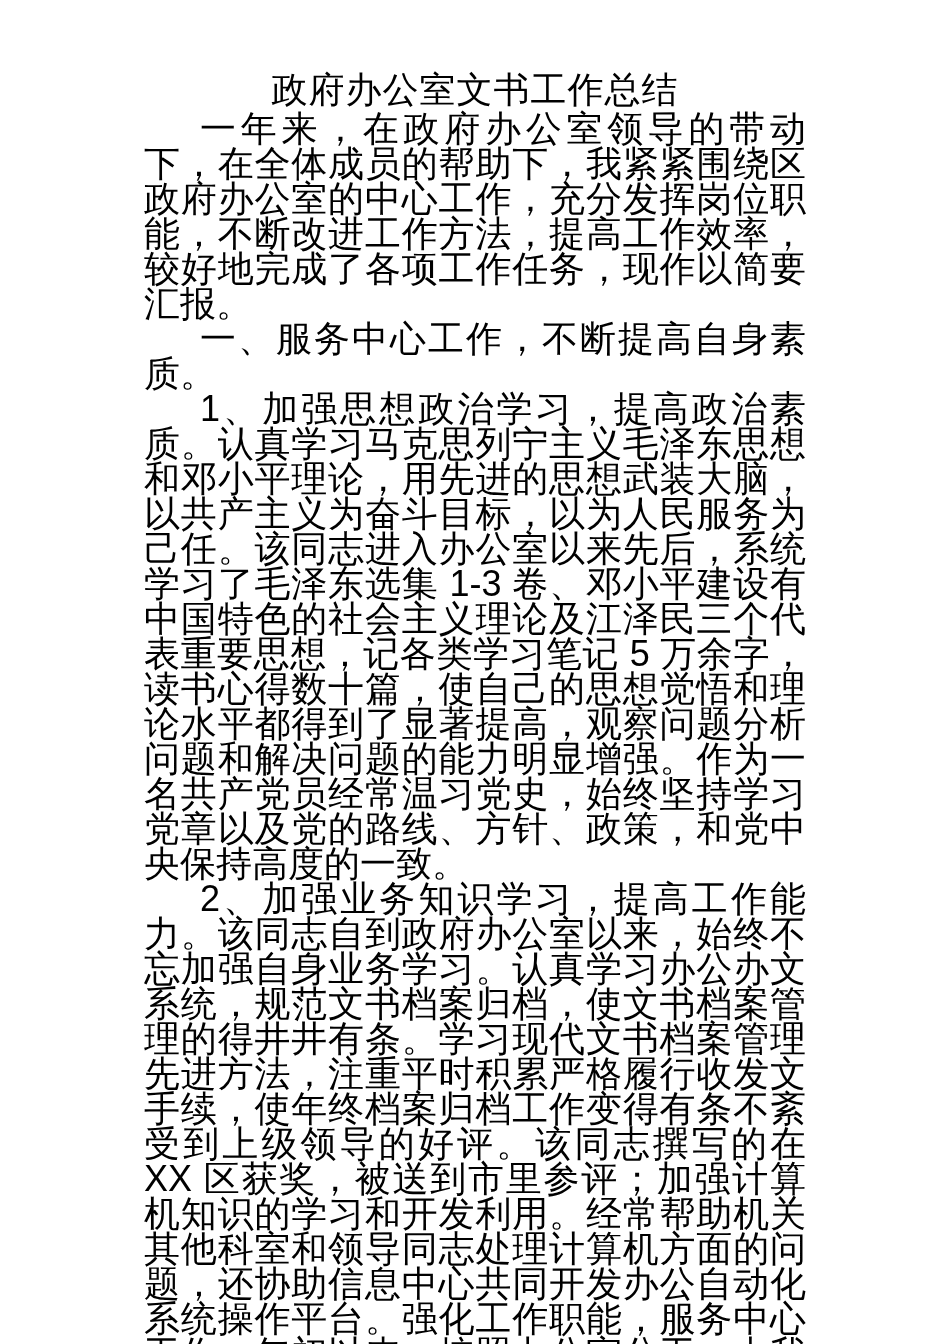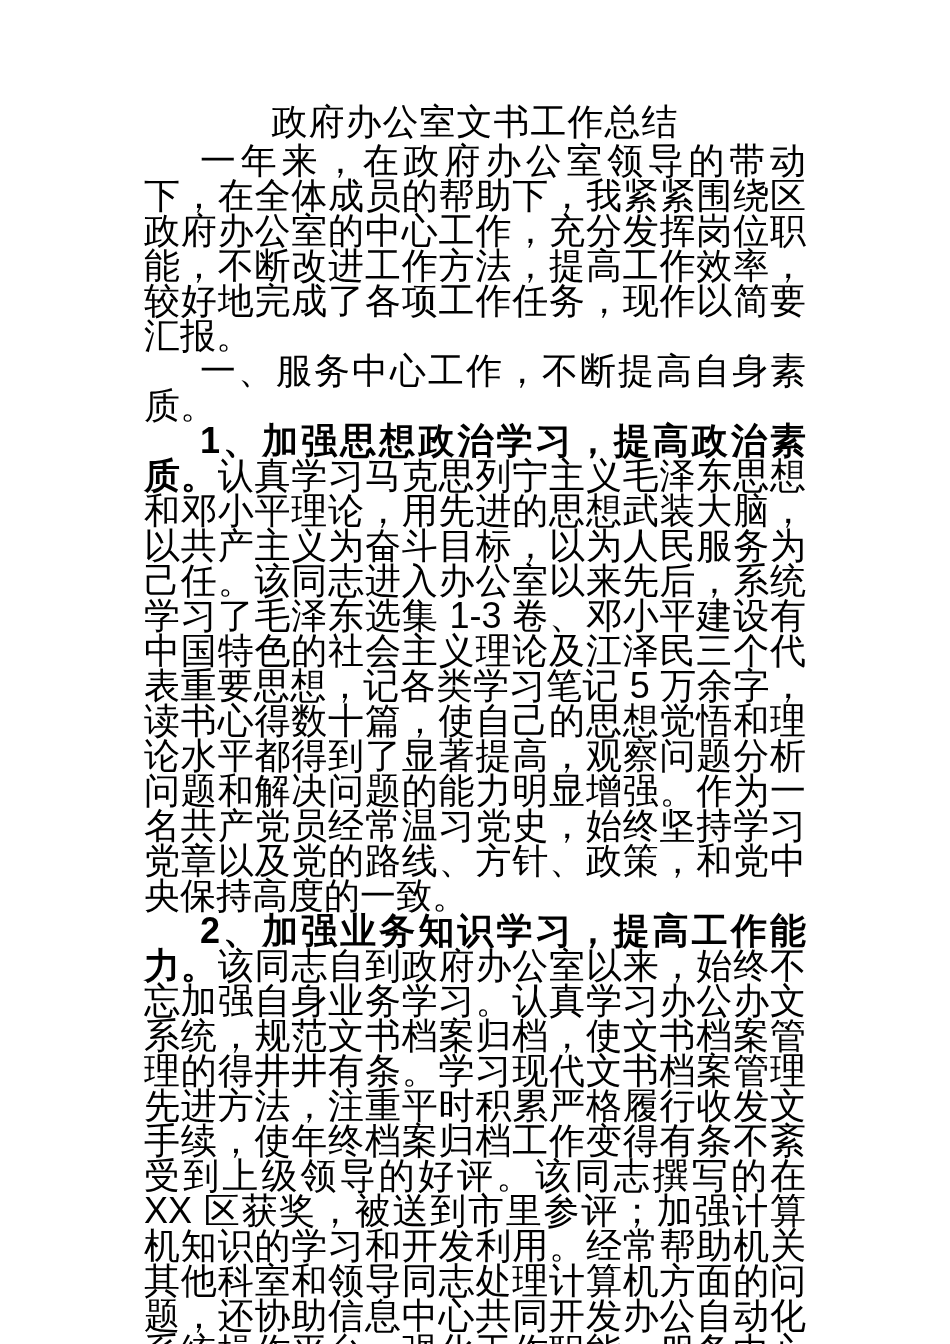--- a/index.html
+++ b/index.html
@@ -11,21 +11,21 @@
     width: 950px;
     height: 1344px;
     overflow: hidden;
     color: #000000;
     font-family: "Liberation Sans", "DejaVu Sans", sans-serif;
   }
   .page {
     box-sizing: border-box;
     width: 950px;
     height: 1344px;
-    padding: 100px 144px 0 144px;
+    padding: 68px 144px 0 144px;
     background: #ffffff;
   }
   .doc-title {
     margin: 0;
     font-size: 36px;
     font-weight: 400;
     line-height: 1.2;
     text-align: center;
     letter-spacing: 1px;
     color: #000000;
@@ -35,21 +35,21 @@
     line-height: 35px;
     text-align: justify;
     text-justify: inter-ideograph;
   }
   .doc-body p {
     margin: 0;
     padding: 0;
     text-indent: 56px; 
   }
   .run { font-weight: 400; }
-  .run.bold { font-weight: 700; }
+  .run.bold { font-weight: 400; }
   .run.serif { font-family: Liberation Sans, sans-serif; }
 </style>
 </head>
 <body>
 
 <div class="page">
   <h1 class="doc-title">政府办公室文书工作总结</h1>
   <div class="doc-body">
       <p><span class="run">一年来，在政府办公室领导的带动下，在全体成员的帮助下，我紧紧围绕区政府办公室的中心工作，充分发挥岗位职能，不断改进工作方法，提高工作效率，较好地完成了各项工作任务，现作以简要汇报。</span></p>
       <p><span class="run">一、服务中心工作，不断提高自身素质。</span></p>

